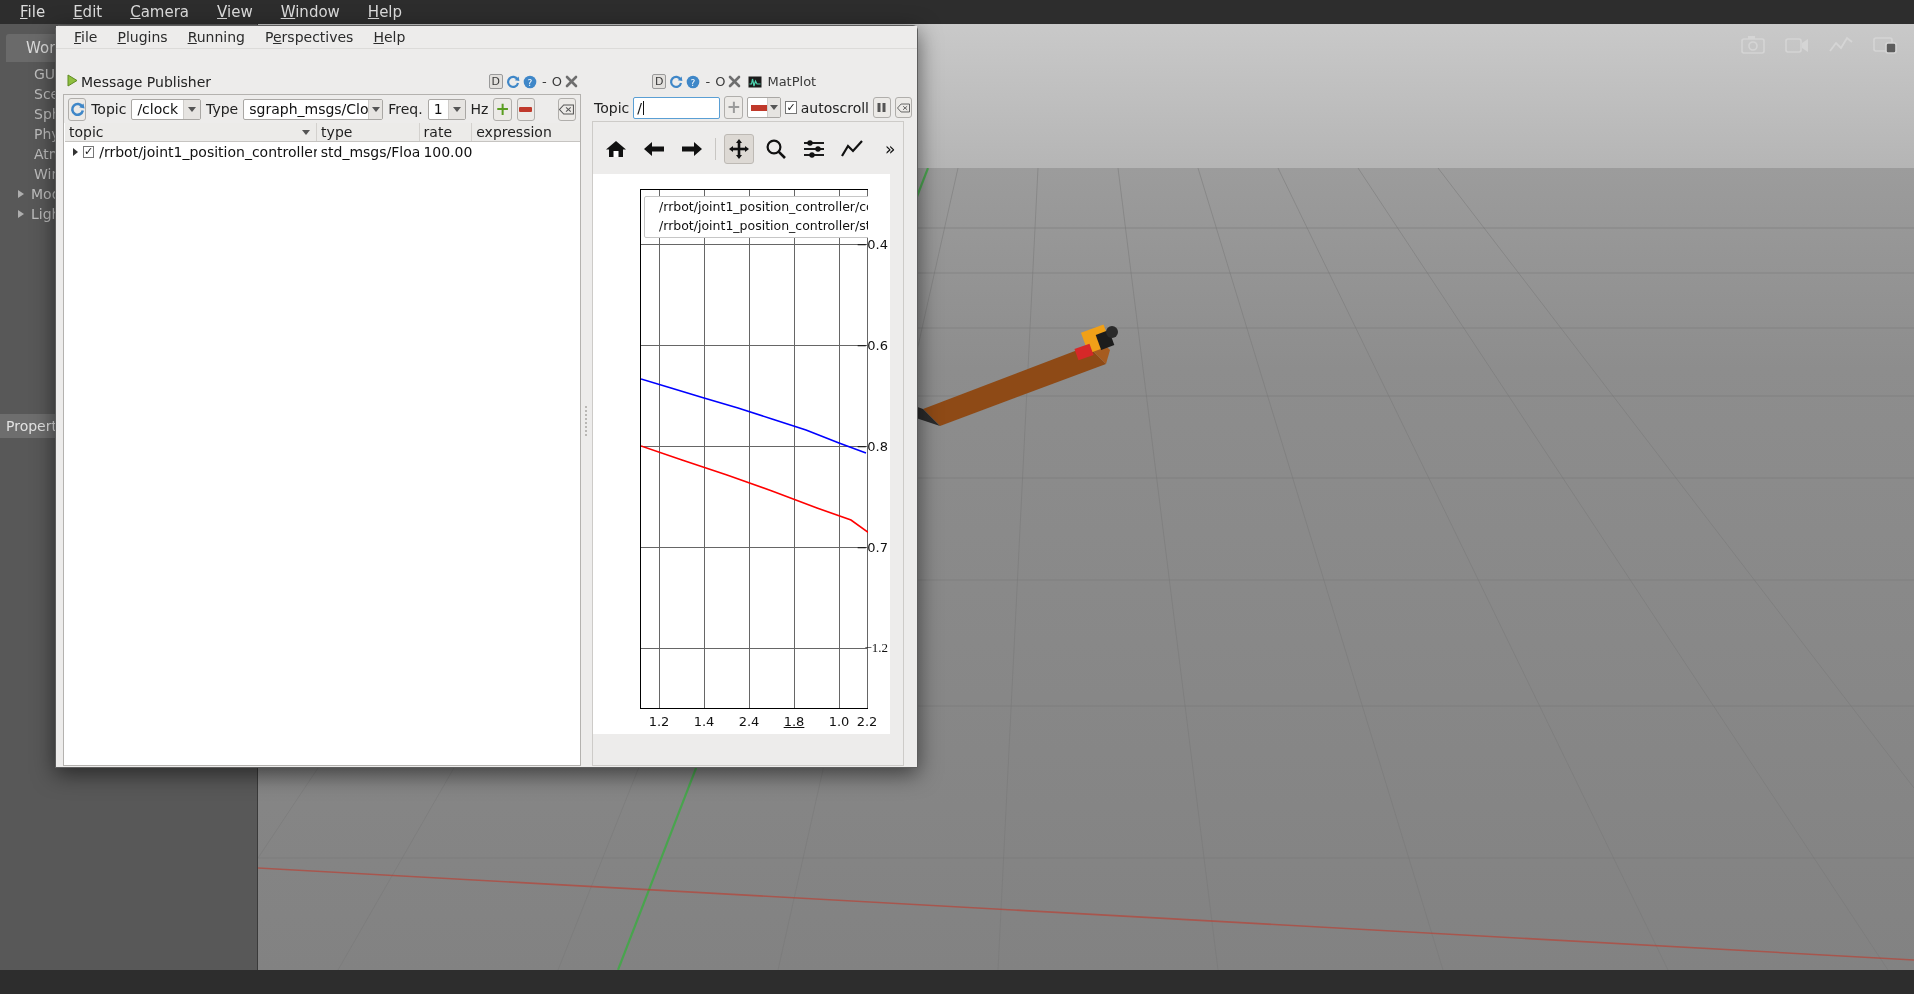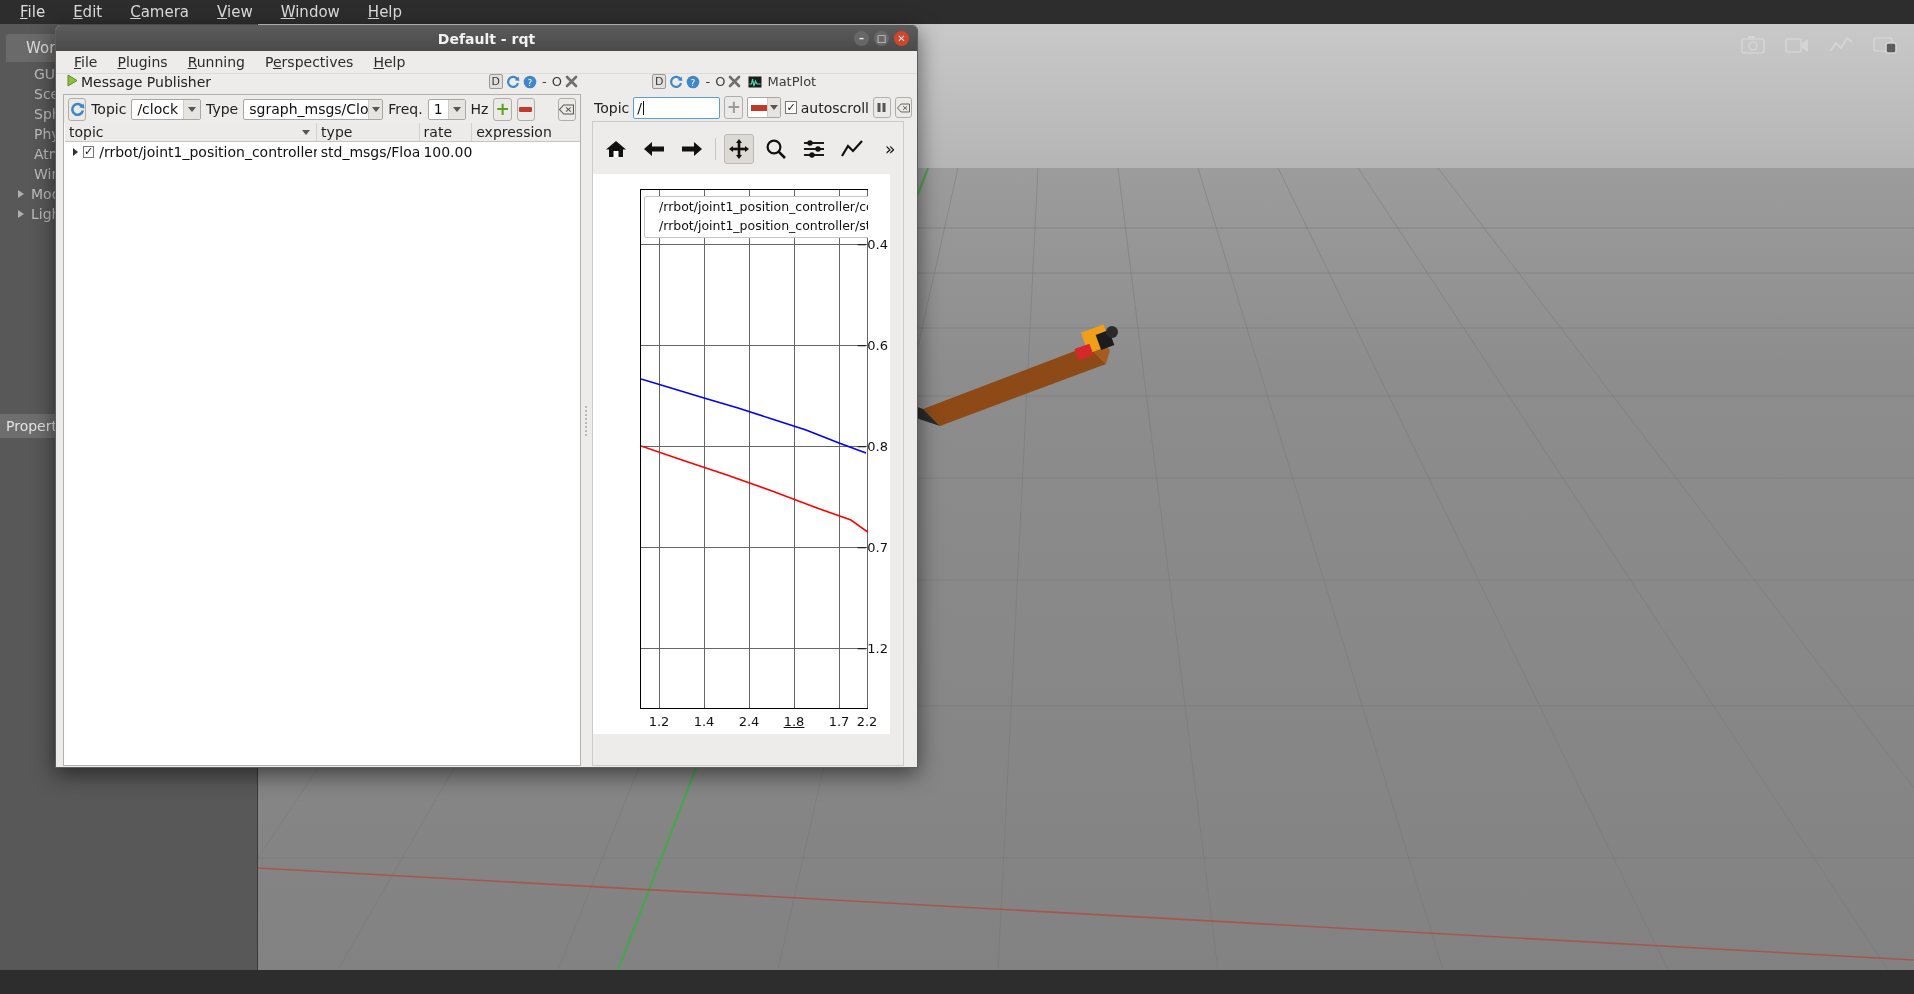--- a/index.html
+++ b/index.html
@@ -309,32 +309,20 @@
       </div>
       <div id="gz-prop">Propert</div>
     </div>
 
   </div>
   <div id="gz-statusbar"></div>
 </div>
 
 <div id="rqt">
 
-  <div id="rqt-title">
-    <span>Default - rqt</span>
-    <div class="winbtn" id="wb-min">
-        <span>–</span>
-      </div>
-    <div class="winbtn" id="wb-max">
-        <span>□</span>
-      </div>
-    <div class="winbtn" id="wb-close">
-        <span>✕</span>
-      </div>
-  </div>
 
   <div id="rqt-menubar">
     <div class="mi"><u>F</u>ile</div>
     <div class="mi"><u>P</u>lugins</div>
     <div class="mi"><u>R</u>unning</div>
     <div class="mi">P<u>e</u>rspectives</div>
     <div class="mi"><u>H</u>elp</div>
   </div>
 
   <div id="rqt-content">
@@ -605,27 +593,27 @@
                 <span class="leg-line" style="border-color:#ff0000;"></span>
                 <span class="leg-txt">/rrbot/joint1_position_controller/state</span>
               </div>
             </div>
           </div>
 
           <div class="ytick-lbl" style="top:70px;">−0.4</div>
           <div class="ytick-lbl" style="top:171px;">−0.6</div>
           <div class="ytick-lbl" style="top:272px;">−0.8</div>
           <div class="ytick-lbl" style="top:373px;">−0.7</div>
-          <div class="ytick-lbl" style="top:474px;">−1.2</div>
+          <div class="ytick-lbl" style="top:474px;font-family:Liberation Serif, serif;">−1.2</div>
 
           <div class="xtick-lbl" style="left:66px;  top:540px;">1.2</div>
           <div class="xtick-lbl" style="left:111px; top:540px;">1.4</div>
           <div class="xtick-lbl" style="left:156px; top:540px;">2.4</div>
           <div class="xtick-lbl" style="left:201px; top:540px;text-decoration:underline;">1.8</div>
-          <div class="xtick-lbl" style="left:246px; top:540px;">1.7</div>
+          <div class="xtick-lbl" style="left:246px; top:540px;">1.0</div>
           <div class="xtick-lbl" style="left:274px; top:540px;">2.2</div>
         </div>
 
       </div>
     </div>
 
   </div>
 </div>
 
 </body></html>

